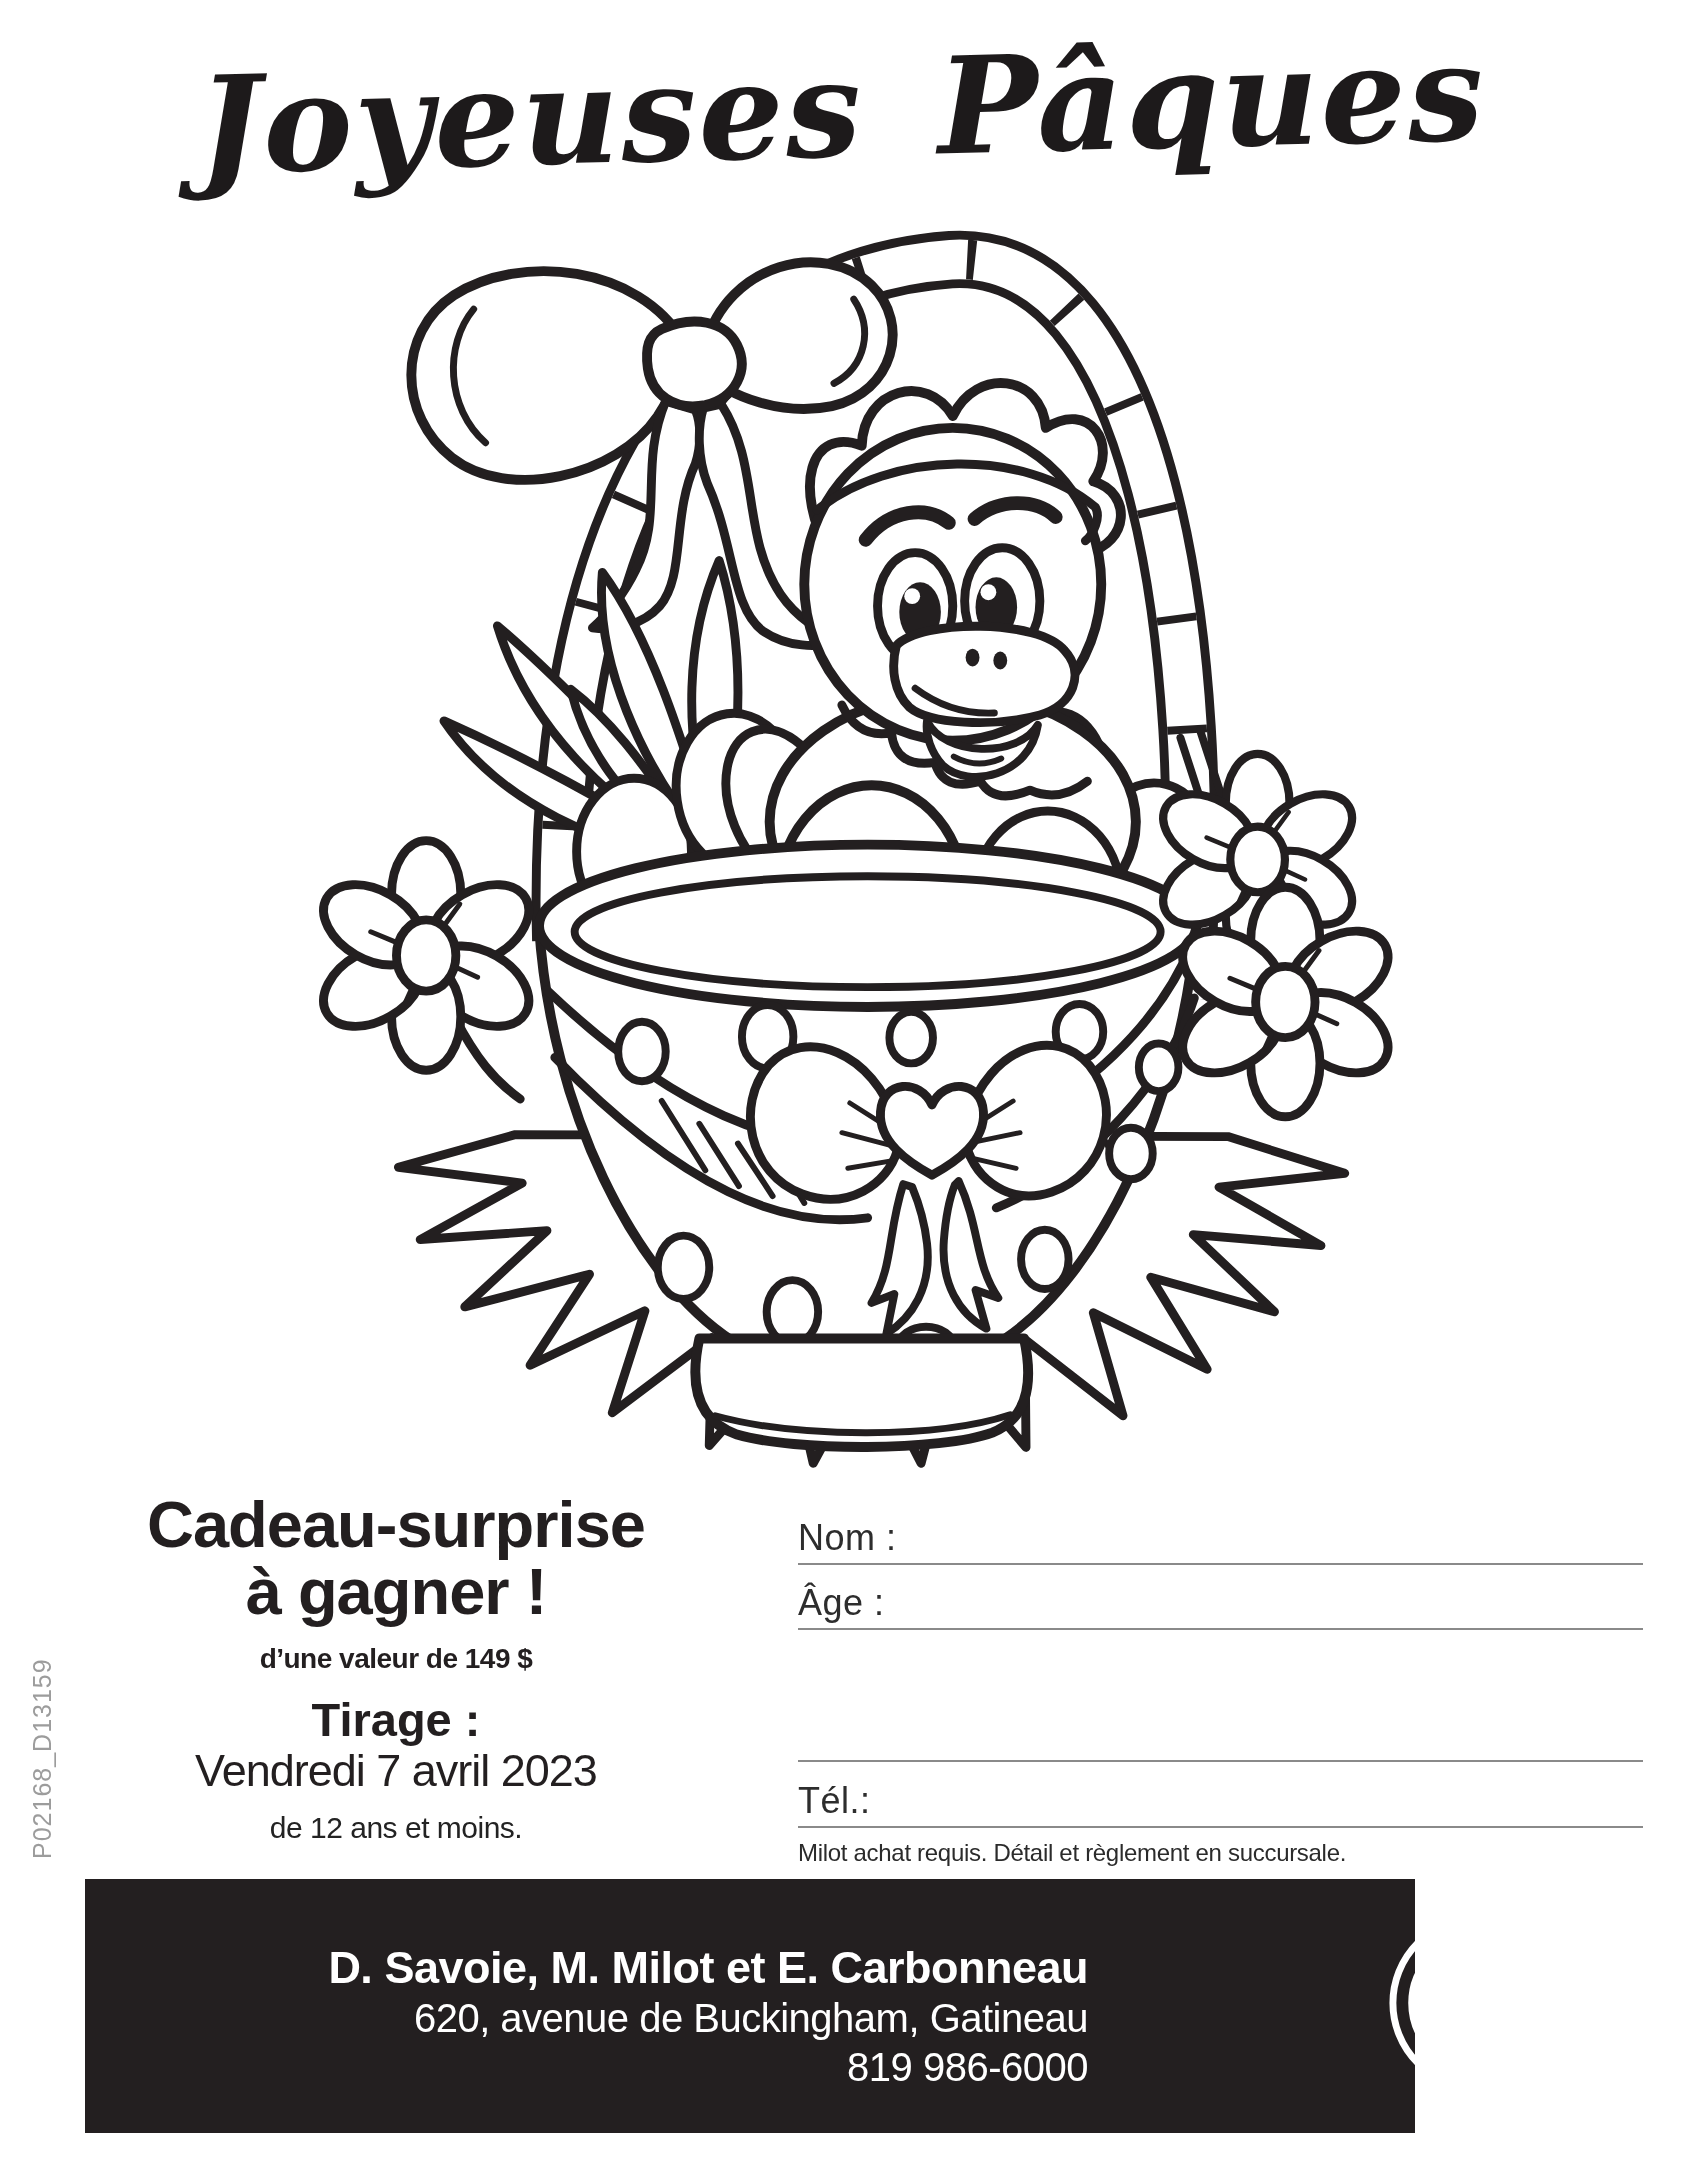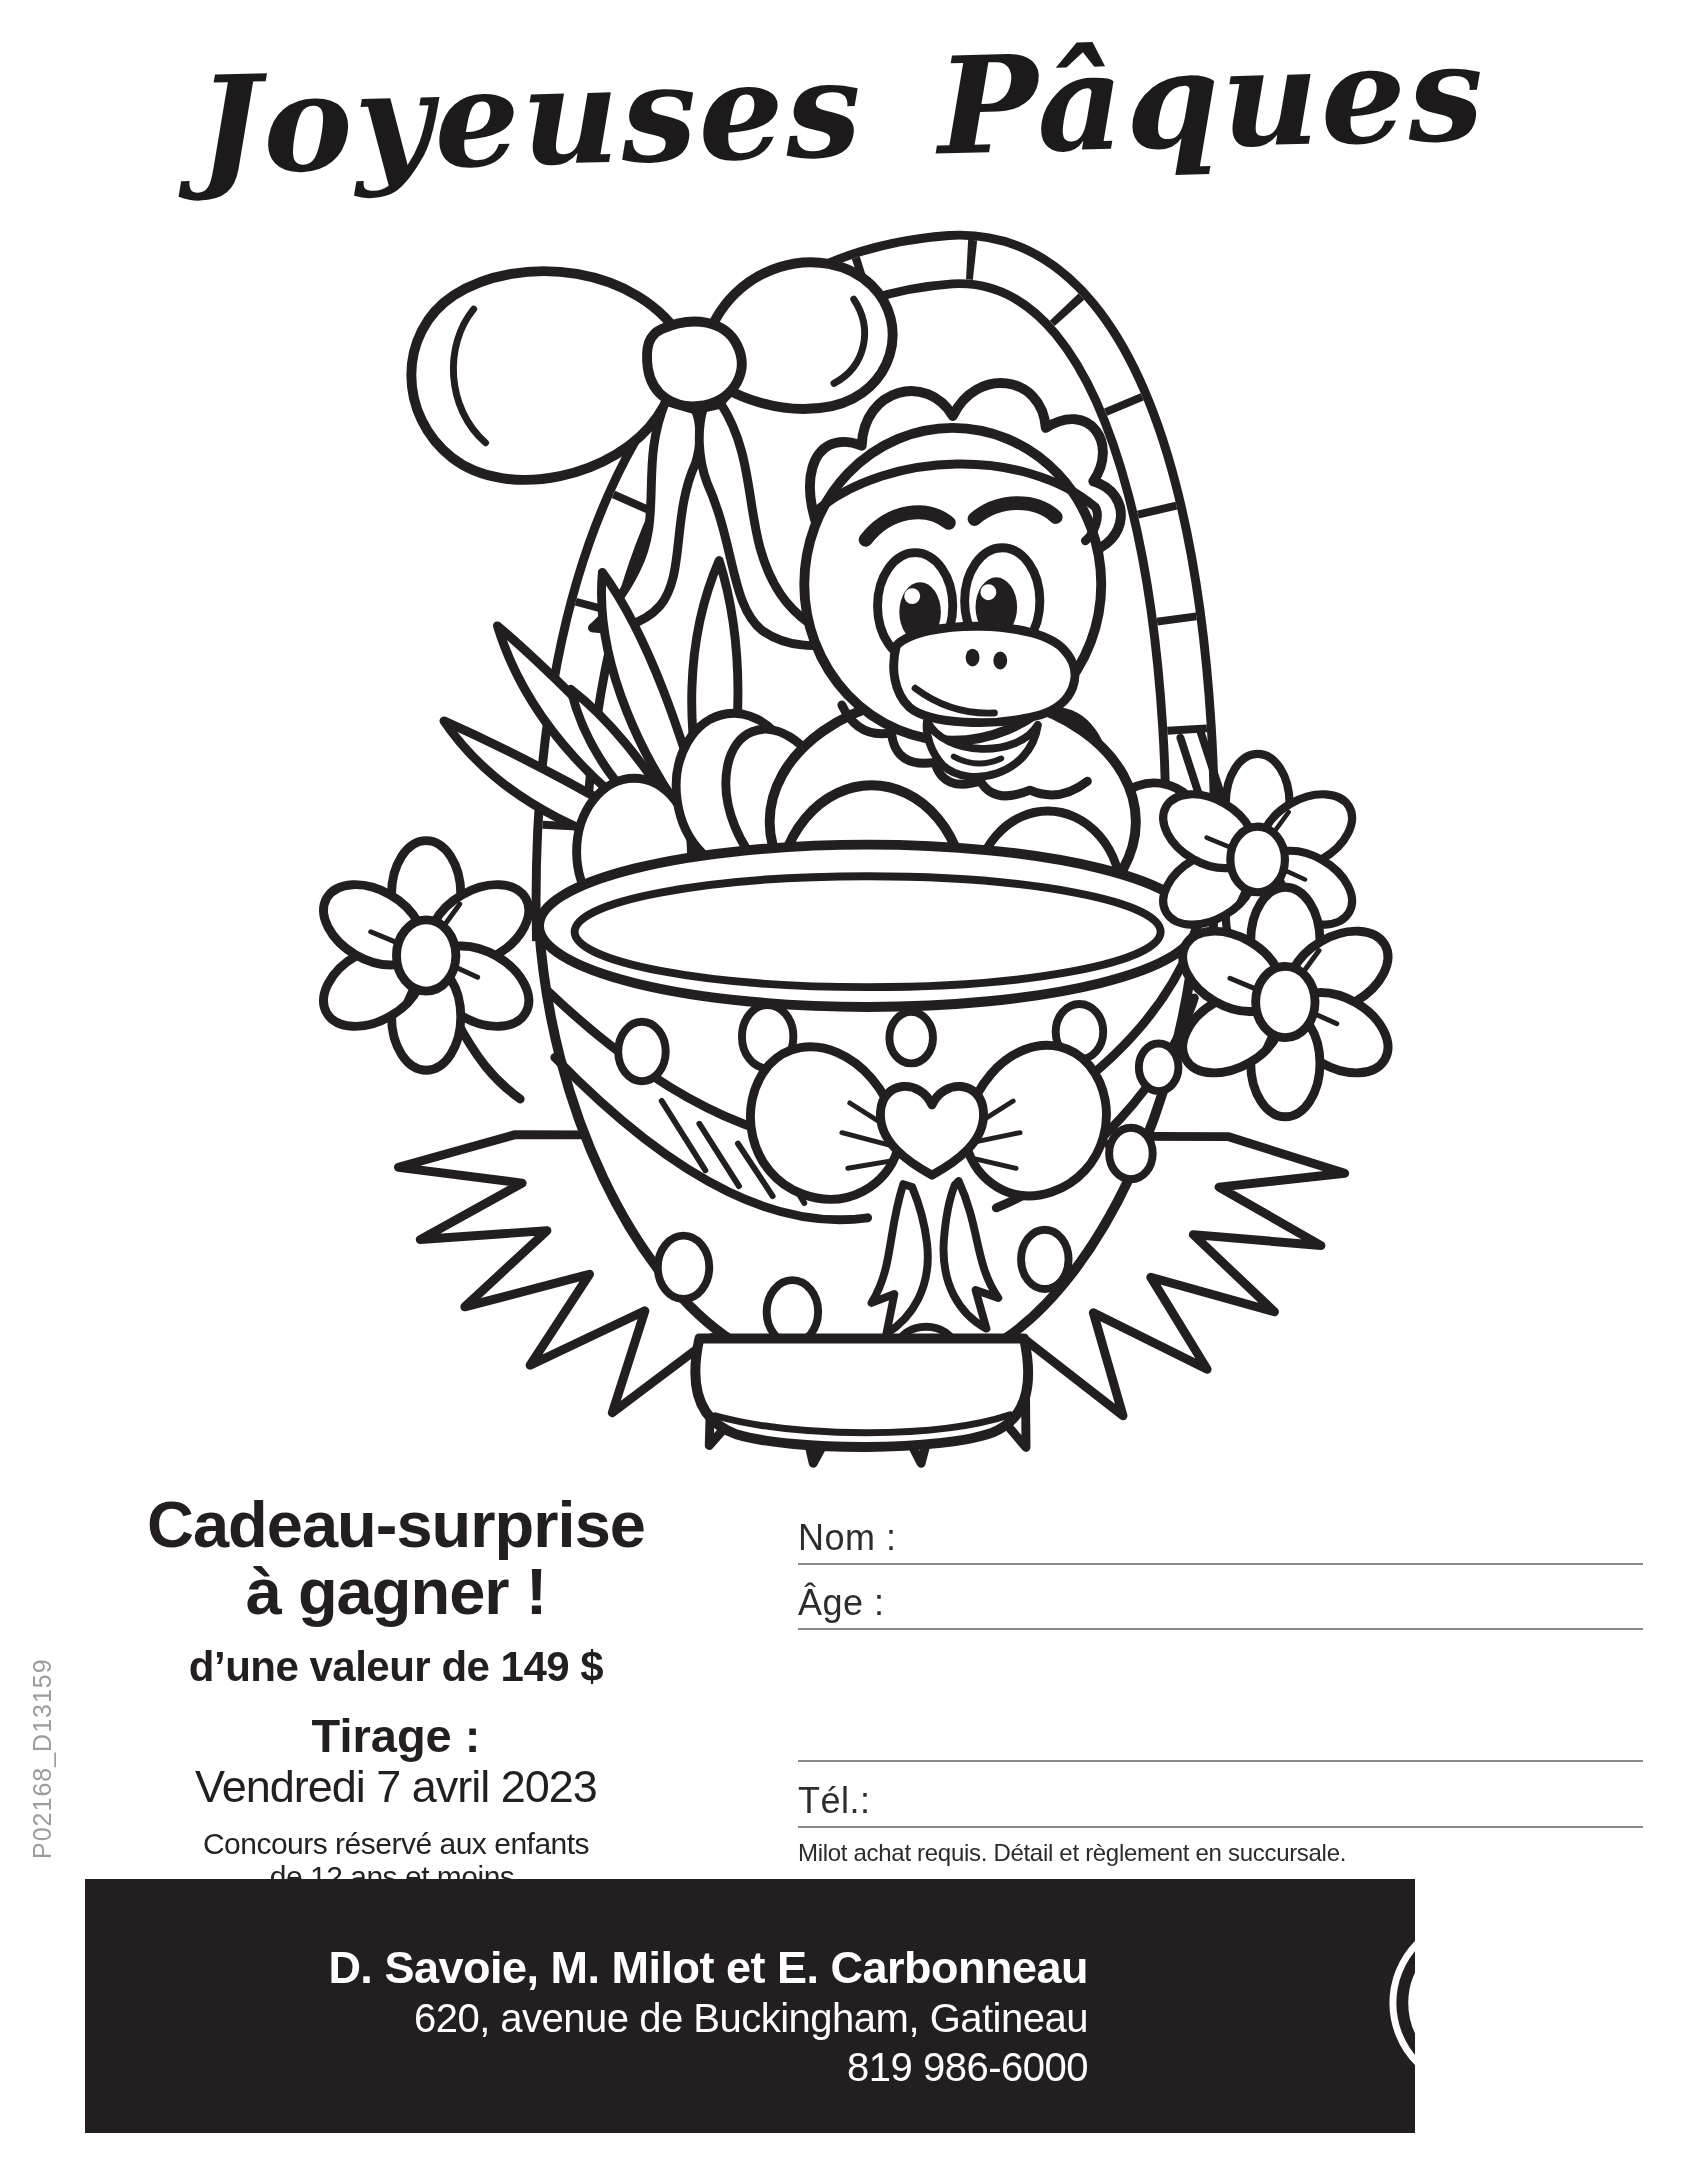--- a/index.html
+++ b/index.html
@@ -20,21 +20,21 @@
 
   
   .illustration { position:absolute; left:248px; top:208px; width:1168px; height:1297px; }
   .ink   { stroke:#231f20; fill:none; stroke-linecap:round; stroke-linejoin:round; }
   .blob  { stroke:#231f20; fill:#ffffff; stroke-linejoin:round; }
   .solid { fill:#231f20; stroke:none; }
 
   
   .promo { position:absolute; left:109px; top:1491px; width:574px; text-align:center; }
   .promo .headline { font-size:65px; font-weight:bold; letter-spacing:-1px; line-height:67px; }
-  .promo .value    { margin-top:18px; font-size:42px; font-weight:bold; letter-spacing:-0.5px; }
+  .promo .value    { margin-top:18px; font-size:28px; font-weight:bold; letter-spacing:-0.5px; }
   .promo .tirage   { margin-top:20px; font-size:47px; font-weight:bold; line-height:50px; }
   .promo .date     { font-size:45px; font-weight:normal; letter-spacing:-1px; }
   .promo .fine     { margin-top:14px; font-size:30px; line-height:33px; letter-spacing:-0.5px; color:#232323; }
 
   
   .field { position:absolute; left:798px; width:845px; height:46px;
            border-bottom:2px solid #8a8a8a; }
   .field .lbl { position:absolute; left:0; bottom:4px; font-size:36px; color:#2d2d2d; letter-spacing:0.5px; }
   .f-nom  { top:1517px; } .f-age { top:1582px; } .f-adr { top:1647px; }
   .f-adr2 { top:1714px; } .f-tel { top:1780px; }
@@ -210,21 +210,20 @@
     </g>
   </svg>
 
   <div class="promo">
     <div class="headline">Cadeau-surprise</div>
     <div class="headline">à gagner !</div>
     <div class="value">d’une valeur de 149 $</div>
     <div class="tirage">Tirage :</div>
     <div class="date">Vendredi 7 avril 2023</div>
     <div class="fine">
-      <div>Concours réservé aux enfants</div>
       <div>de 12 ans et moins.</div>
     </div>
   </div>
 
   <div class="field f-nom">
     <span class="lbl">Nom :</span>
   </div>
   <div class="field f-age">
     <span class="lbl">Âge :</span>
   </div>

